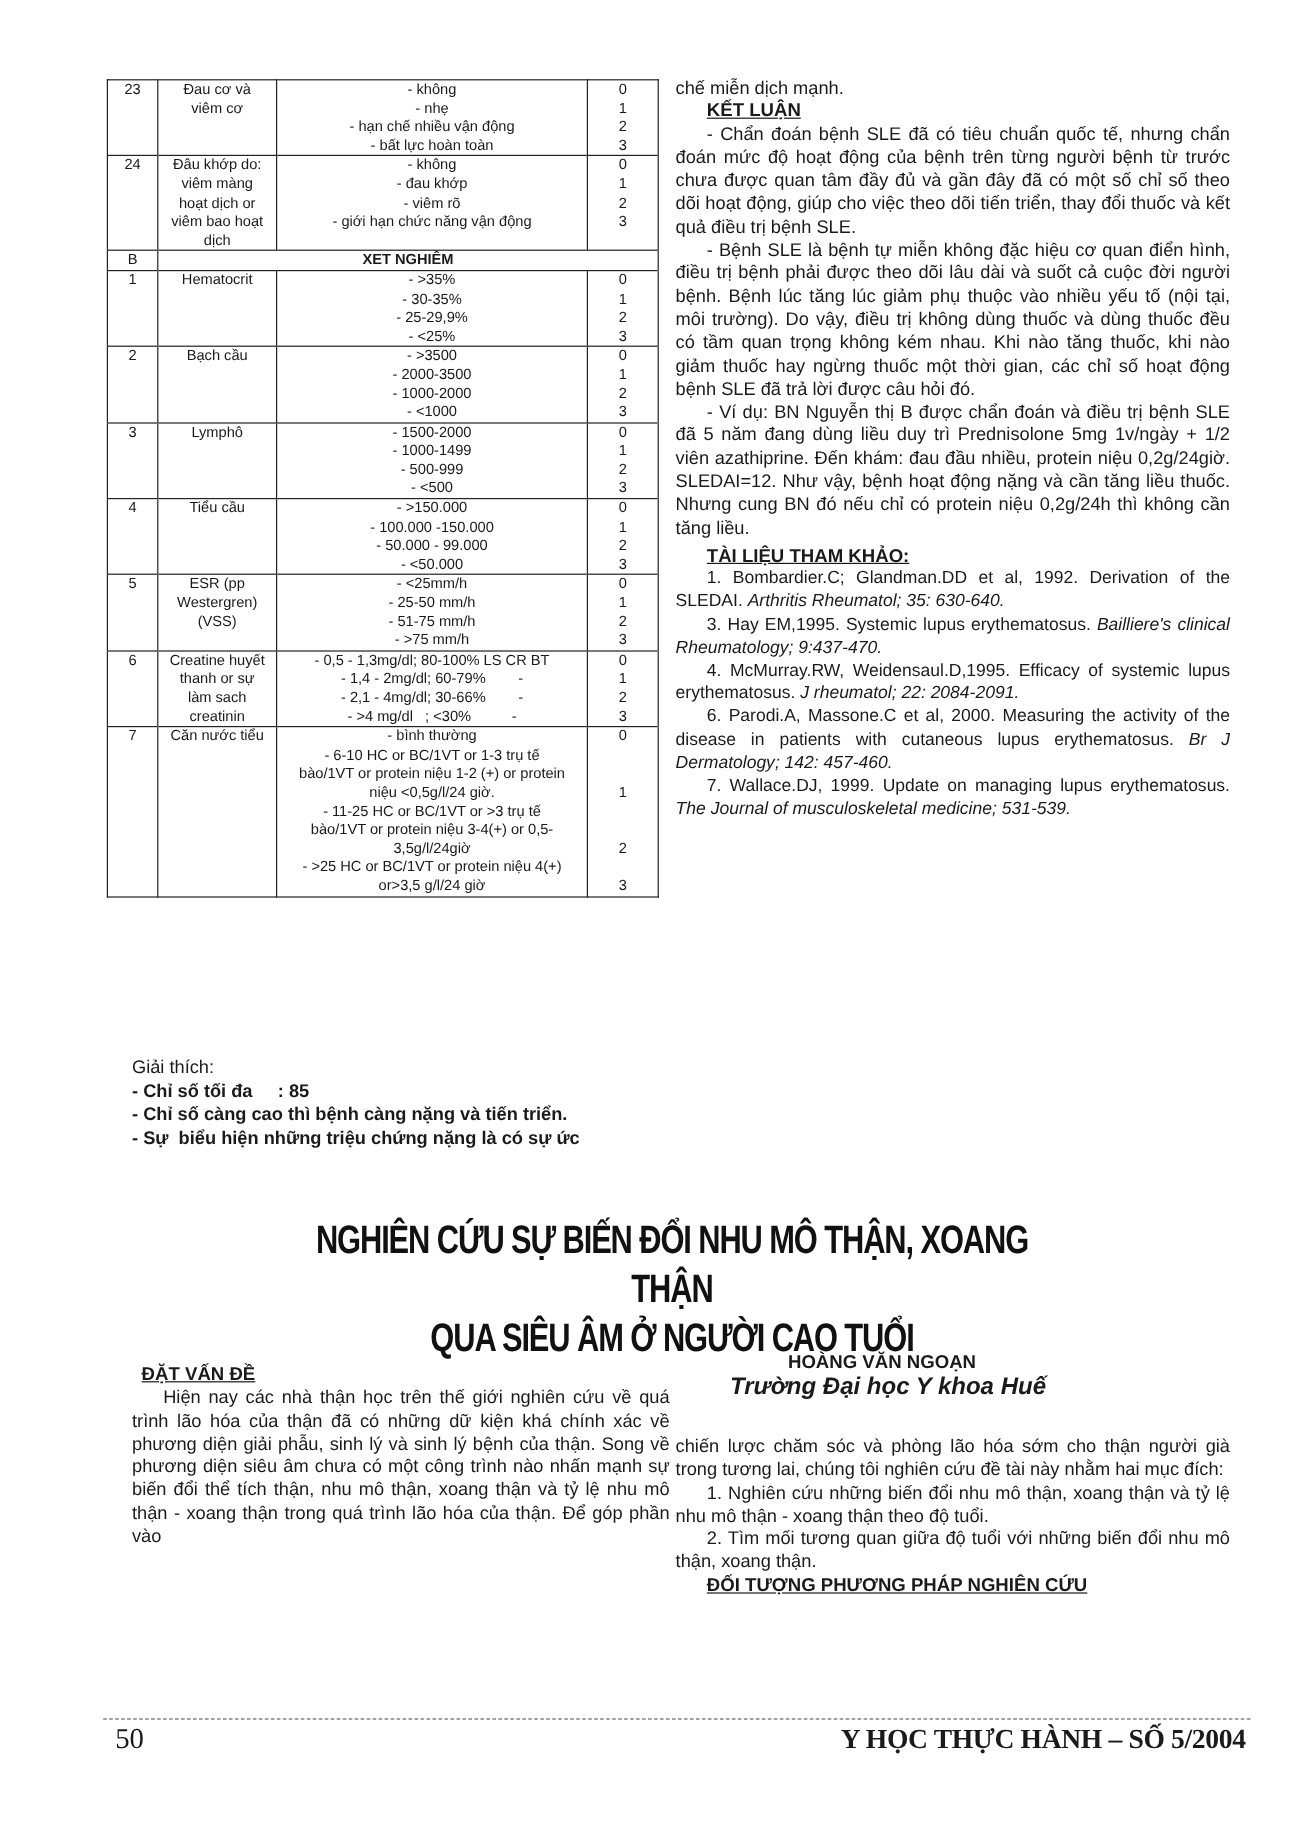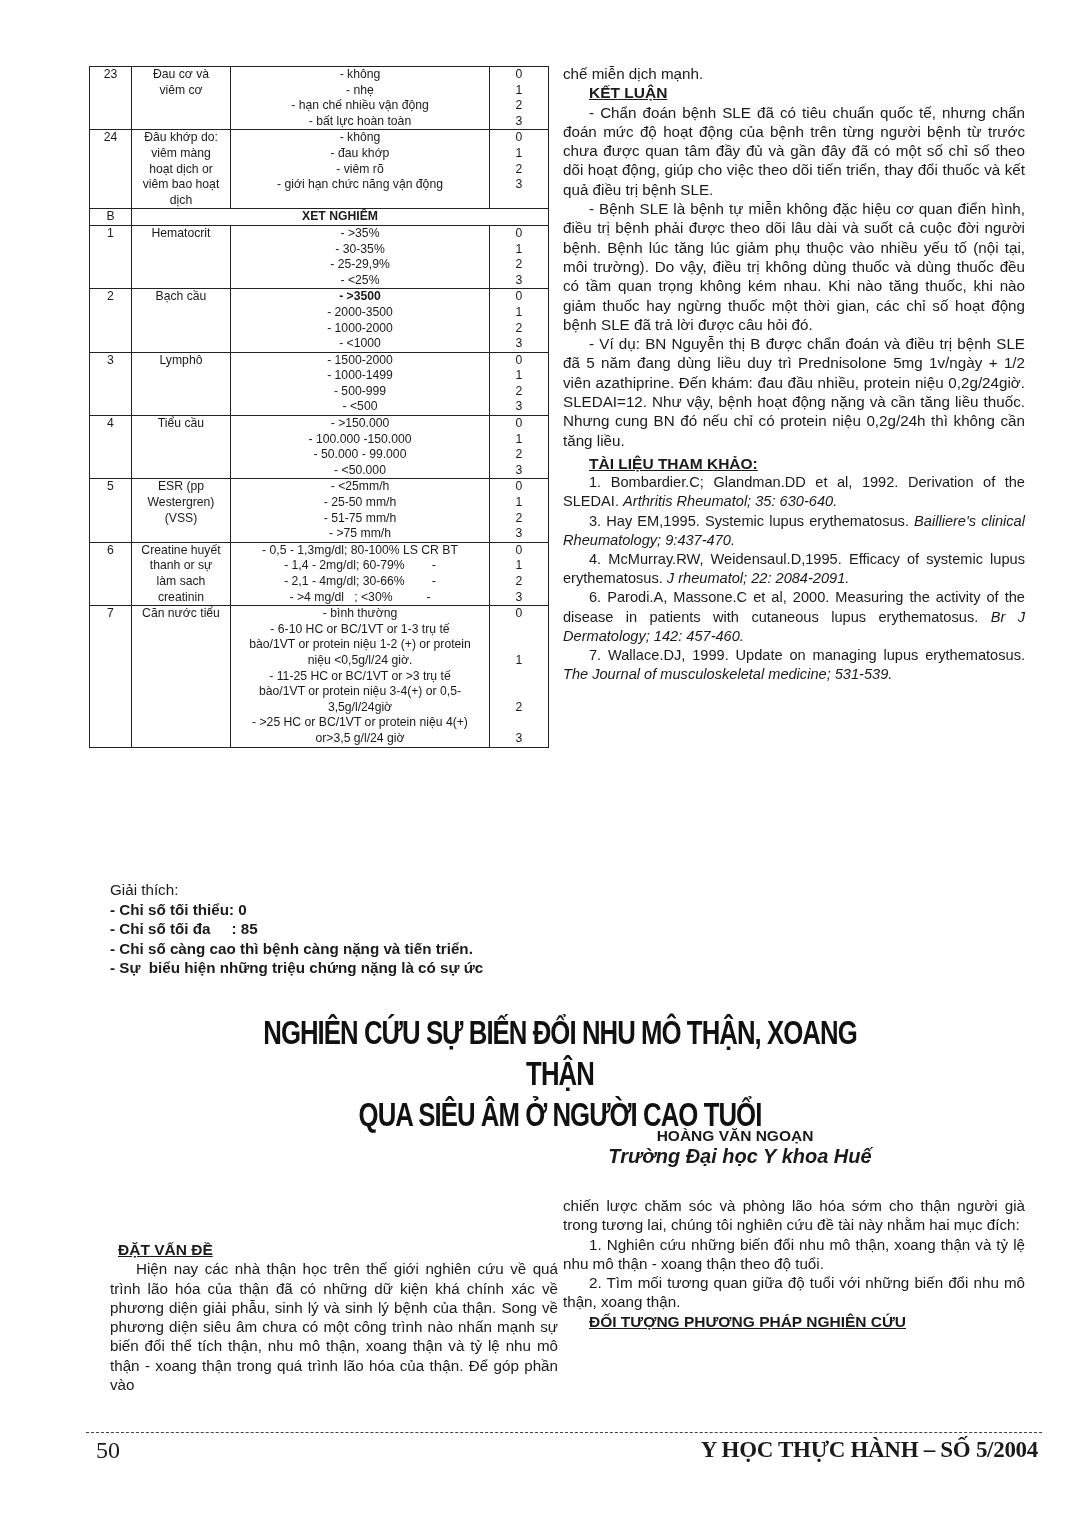--- a/index.html
+++ b/index.html
@@ -45,21 +45,21 @@
   #article-title {
     left: 150px; top: 1012px; width: 820px; text-align: center;
     font-family: "Liberation Sans", sans-serif; font-weight: bold;
     font-size: 33px; line-height: 41px; letter-spacing: -1.2px;
     transform: scaleX(0.78); transform-origin: center top; color: #111;
   }
   #author-block { left: 560px; top: 1126px; width: 360px; text-align: center; }
   #author-name { font-weight: bold; font-size: 15.5px; line-height: 20px; padding-right: 10px; }
   #author-affil { font-weight: bold; font-style: italic; font-size: 20px; line-height: 20px; }
 
-  #intro-left { left: 110px; top: 1240px; width: 448px; }
+  #intro-left { left: 110px; top: 1136px; width: 448px; }
   #intro-right { left: 563px; top: 1196px; width: 462px; }
 
   #footer-rule { left: 86px; top: 1432px; width: 956px; height: 0; border-top: 1px dashed #444; }
   #page-number { left: 96px; top: 1437px; font-family: "Liberation Serif", serif; font-size: 24px; }
   #journal-name { right: 52px; top: 1437px; font-family: "Liberation Serif", serif; font-weight: bold; font-size: 23px; letter-spacing: -0.3px; }
 </style>
 </head>
 <body>
 
 <table id="score-table">
@@ -132,21 +132,21 @@
           <div>2</div>
           <div>3</div>
         </td>
       </tr>
       <tr class="group-start">
         <td>2</td>
         <td class="multi">
           <div>Bạch cầu</div>
         </td>
         <td class="multi">
-          <div style="white-space: pre; font-weight: bold;">- &gt;3500</div>
+          <div style="white-space: pre;">- &gt;3500</div>
           <div style="white-space: pre;">- 2000-3500</div>
           <div style="white-space: pre;">- 1000-2000</div>
           <div style="white-space: pre;">- &lt;1000</div>
         </td>
         <td class="scores">
           <div>0</div>
           <div>1</div>
           <div>2</div>
           <div>3</div>
         </td>
@@ -254,21 +254,20 @@
           <div>2</div>
           <div></div>
           <div>3</div>
         </td>
       </tr>
     </tbody>
 </table>
 
 <div id="explain" class="abs">
   <p>Giải thích:</p>
-  <p style="font-weight:bold;">- Chỉ số tối thiểu: 0</p>
   <p style="font-weight:bold;white-space:pre;">- Chỉ số tối đa     : 85</p>
   <p style="font-weight:bold;">- Chỉ số càng cao thì bệnh càng nặng và tiến triển.</p>
   <p style="font-weight:bold;white-space:pre;">- Sự  biểu hiện những triệu chứng nặng là có sự ức</p>
 </div>
 
 <div id="right-col" class="abs col-text">
   <p>chế miễn dịch mạnh.</p>
   <p class="heading-bold">KẾT LUẬN</p>
   <p class="indent">- Chẩn đoán bệnh SLE đã có tiêu chuẩn quốc tế, nhưng chẩn đoán mức độ hoạt động của bệnh trên từng người bệnh từ trước chưa được quan tâm đầy đủ và gần đây đã có một số chỉ số theo dõi hoạt động, giúp cho việc theo dõi tiến triển, thay đổi thuốc và kết quả điều trị bệnh SLE.</p>
   <p class="indent">- Bệnh SLE là bệnh tự miễn không đặc hiệu cơ quan điển hình, điều trị bệnh phải được theo dõi lâu dài và suốt cả cuộc đời người bệnh. Bệnh lúc tăng lúc giảm phụ thuộc vào nhiều yếu tố (nội tại, môi trường). Do vậy, điều trị không dùng thuốc và dùng thuốc đều có tầm quan trọng không kém nhau. Khi nào tăng thuốc, khi nào giảm thuốc hay ngừng thuốc một thời gian, các chỉ số hoạt động bệnh SLE đã trả lời được câu hỏi đó.</p>

